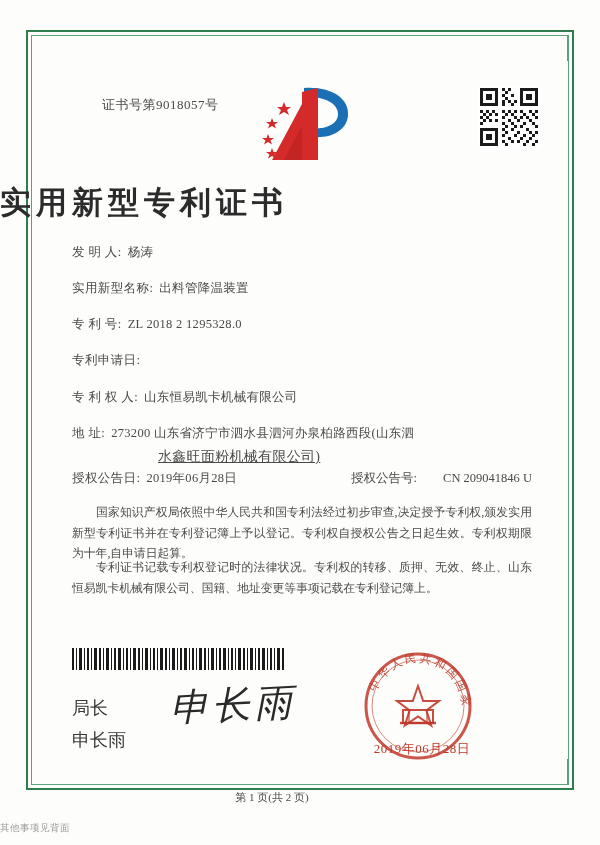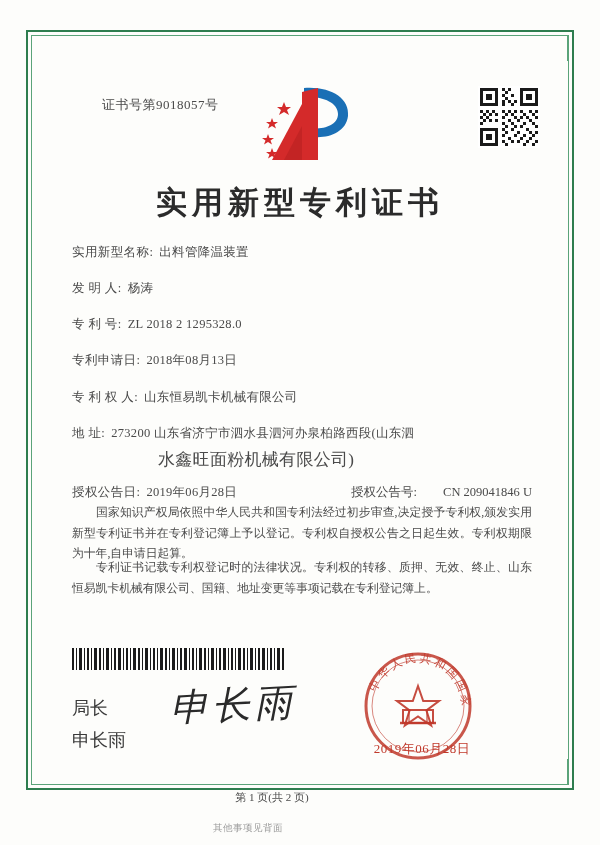--- a/index.html
+++ b/index.html
@@ -73,21 +73,21 @@
     position: absolute;
     left: 478px; top: 86px;
     width: 62px; height: 62px;
   }
 
   
   .doc-title {
     position: absolute;
     left: 0; top: 182px;
     width: 600px;
-    text-align: center;
+    text-align: left;
     font-size: 31px;
     font-weight: bold;
     letter-spacing: 5px;
     color: #2b2b2b;
     font-family: "DejaVu Sans", sans-serif;
   }
 
   
   .fields {
     position: absolute;
@@ -108,23 +108,24 @@
     letter-spacing: 0.4px;
   }
   .row .value {
     flex: 1 1 auto;
     padding-left: 6px;
     letter-spacing: 0.3px;
   }
   .addr-line2 {
     padding-left: 86px;
     margin-top: -12px;
-    margin-bottom: 12px;
-    font-size: 17px;
+    margin-bottom: 3px;
+    font-size: 14px;
     letter-spacing: 0.3px;
+    text-decoration: underline;
   }
   .row.split .seg2 {
     flex: 0 0 auto;
     padding-left: 26px;
   }
 
   
   .para {
     position: absolute;
     left: 72px;
@@ -187,21 +188,21 @@
     left: 0; top: 790px;
     width: 544px;
     text-align: center;
     font-size: 11px;
     color: #4a4a4a;
   }
   .page-note {
     position: absolute;
     left: 0; top: 822px;
     width: 496px;
-    text-align: center;
+    text-align: left;
     font-size: 9.5px;
     color: #9a9a9a;
     letter-spacing: 0.5px;
   }
 </style>
 </head>
 <body>
 
 <div class="page">
 
@@ -314,34 +315,33 @@
           <rect x="45" y="57" width="3" height="3"></rect>
           <rect x="54" y="57" width="3" height="3"></rect>
       </g>
     </svg>
   </div>
 
   <div class="doc-title">实用新型专利证书</div>
 
   <div class="fields">
     <div class="row">
+      <span class="label">发 明 人:</span>
+      <span class="value">杨涛</span>
+    </div>
+    <div class="row">
       <span class="label">实用新型名称:</span>
       <span class="value">出料管降温装置</span>
     </div>
     <div class="row">
-      <span class="label">发 明 人:</span>
-      <span class="value">杨涛</span>
-    </div>
-    <div class="row">
       <span class="label">专 利 号:</span>
       <span class="value">ZL 2018 2 1295328.0</span>
     </div>
     <div class="row">
       <span class="label">专利申请日:</span>
-      <span class="value">2018年08月13日</span>
     </div>
     <div class="row">
       <span class="label">专 利 权 人:</span>
       <span class="value">山东恒易凯卡机械有限公司</span>
     </div>
     <div class="row">
       <span class="label">地    址:</span>
       <span class="value">273200 山东省济宁市泗水县泗河办泉柏路西段(山东泗</span>
     </div>
     <div class="addr-line2">水鑫旺面粉机械有限公司)</div>

